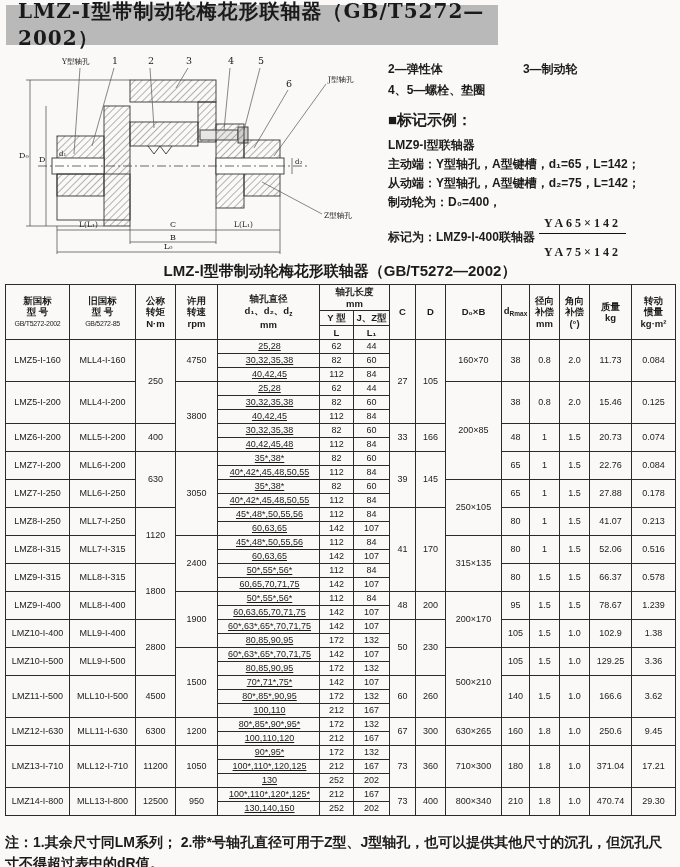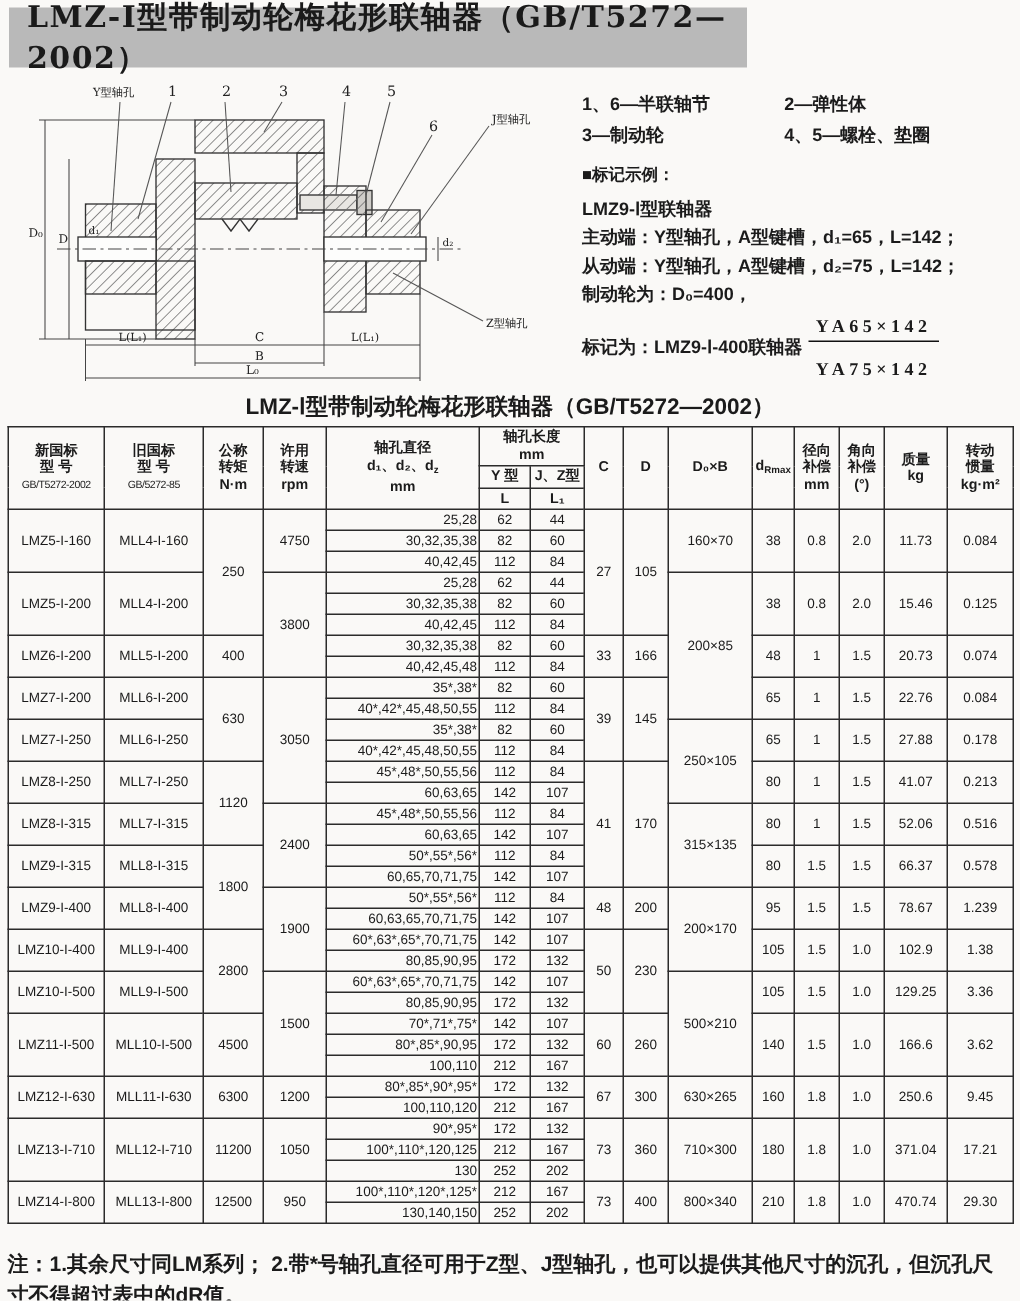--- a/index.html
+++ b/index.html
@@ -13,37 +13,37 @@
   .titlebar span{font-family:"DejaVu Serif","Liberation Serif",serif;font-weight:bold;
                  font-size:20px;letter-spacing:1px;color:#1a1a1a;}
 
   
   #diagram{position:absolute;left:2px;top:50px;width:386px;height:212px;}
   #diagram text{fill:#222;font-family:"DejaVu Serif",serif;}
 
   
   #rightpanel{position:absolute;left:388px;top:60px;width:290px;font-size:12px;font-weight:600;line-height:1.5;}
   .legend{display:grid;grid-template-columns:1fr 1.15fr;row-gap:3px;margin-bottom:10px;}
-  .mark-title{font-size:11px;font-weight:bold;margin:2px 0 4px 0;}
+  .mark-title{font-size:15px;font-weight:bold;margin:2px 0 4px 0;}
   .mark-line{margin:1px 0;}
   .mark-final{display:flex;align-items:center;margin-top:3px;}
   .frac{display:inline-block;text-align:right;margin-left:4px;font-family:"Liberation Serif",serif;font-weight:bold;}
   .frac .top{border-bottom:1.6px solid #111;padding:0 5px 1px 5px;letter-spacing:3px;}
   .frac .bot{padding:1px 5px 0 5px;letter-spacing:3px;margin-top:8px;}
 
   
   #lower{position:absolute;left:5px;top:262px;width:670px;}
   .table-title{text-align:center;font-size:15px;font-weight:bold;margin-bottom:3px;
                font-family:"Liberation Sans",sans-serif;}
   table{border-collapse:collapse;width:670px;table-layout:fixed;}
   th,td{border:1px solid #2b2b2b;text-align:center;vertical-align:middle;
         font-size:9px;line-height:13px;padding:0 1px;overflow:hidden;white-space:nowrap;}
   th{font-weight:600;font-size:9.5px;line-height:11.5px;white-space:pre-line;padding:1px 0;}
   th .std{font-size:7px;font-weight:normal;letter-spacing:-0.3px;}
-  td.bore{text-align:right;padding-left:3px;}
+  td.bore{text-align:center;padding-left:3px;text-decoration:underline;}
   sub{font-size:6.5px;vertical-align:-2px;}
 
   
   .notes{margin-top:16px;font-size:14px;font-weight:600;line-height:1.5;}
   .notes .n2{padding-left:26px;}
 </style>
 </head>
 <body>
 
 <div id="page">
@@ -125,21 +125,20 @@
     <text x="293" y="114" font-size="7">d₂</text>
     <text x="77" y="177" font-size="7.5">L(L₁)</text>
     <text x="168" y="177" font-size="8">C</text>
     <text x="232" y="177" font-size="7.5">L(L₁)</text>
     <text x="168" y="190" font-size="8">B</text>
     <text x="162" y="199" font-size="8">L₀</text>
   </svg>
 
   <div id="rightpanel">
     <div class="legend">
-      <span>1、6—半联轴节</span>
       <span>2—弹性体</span>
       <span>3—制动轮</span>
       <span>4、5—螺栓、垫圈</span>
     </div>
     <div class="mark-title">■标记示例：</div>
     <div class="mark-line">LMZ9-Ⅰ型联轴器</div>
     <div class="mark-line">主动端：Y型轴孔，A型键槽，d₁=65，L=142；</div>
     <div class="mark-line">从动端：Y型轴孔，A型键槽，d₂=75，L=142；</div>
     <div class="mark-line">制动轮为：D₀=400，</div>
     <div class="mark-final">

